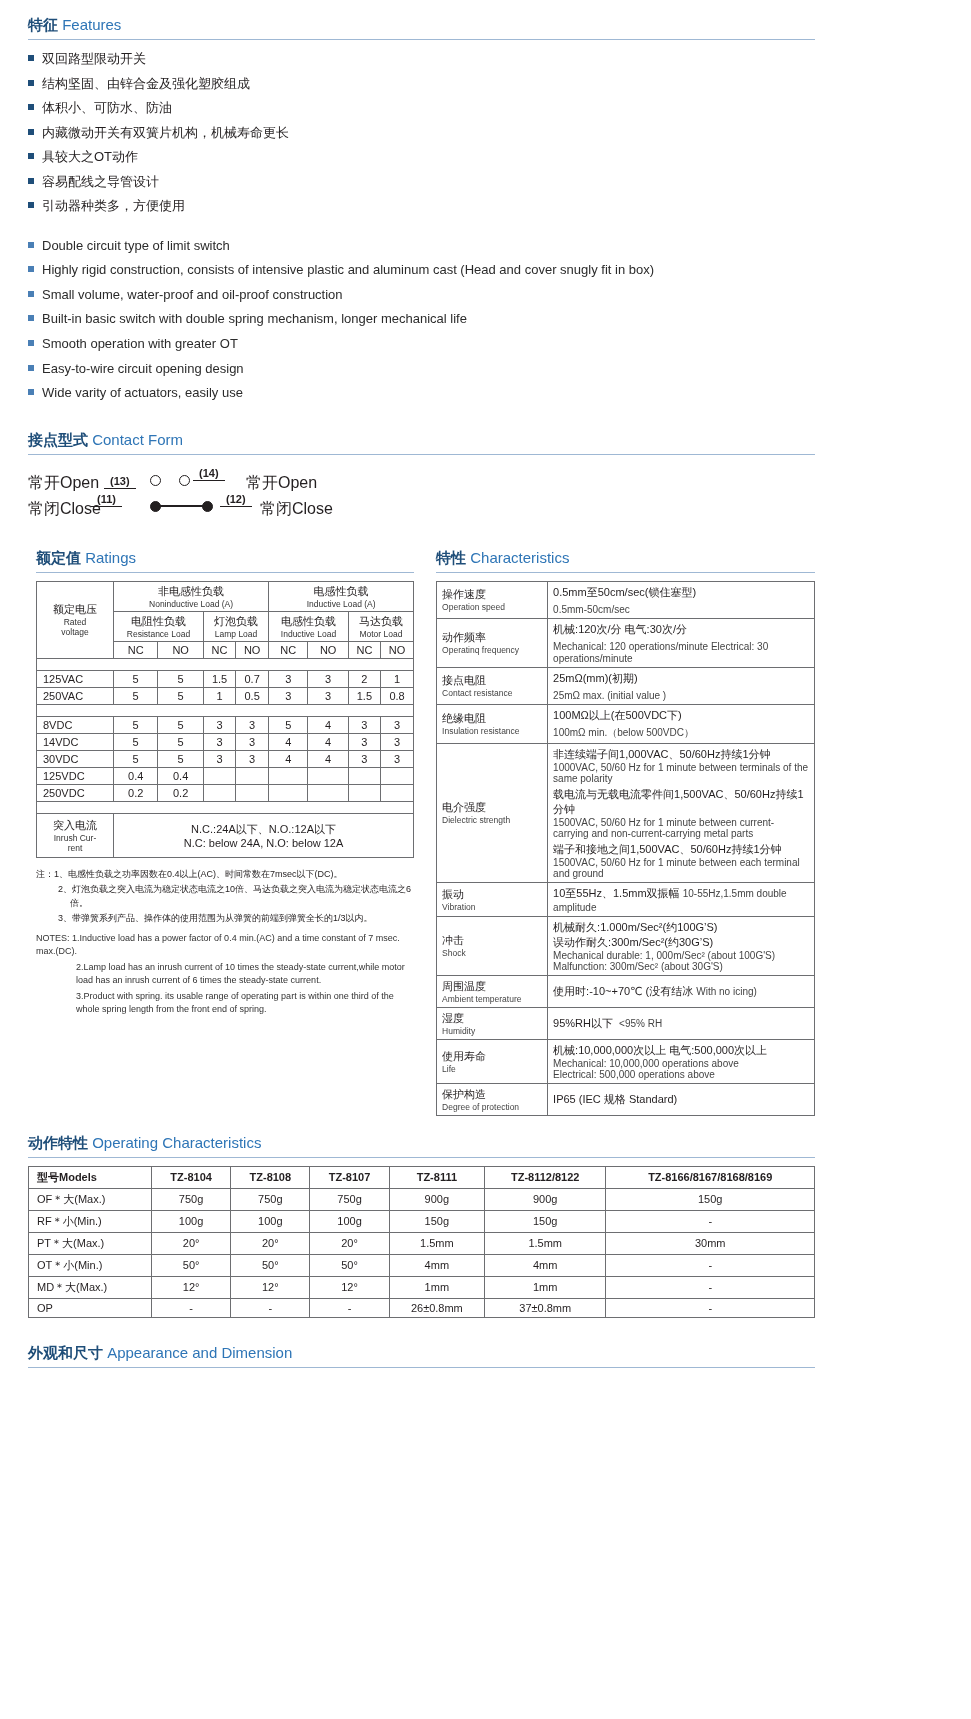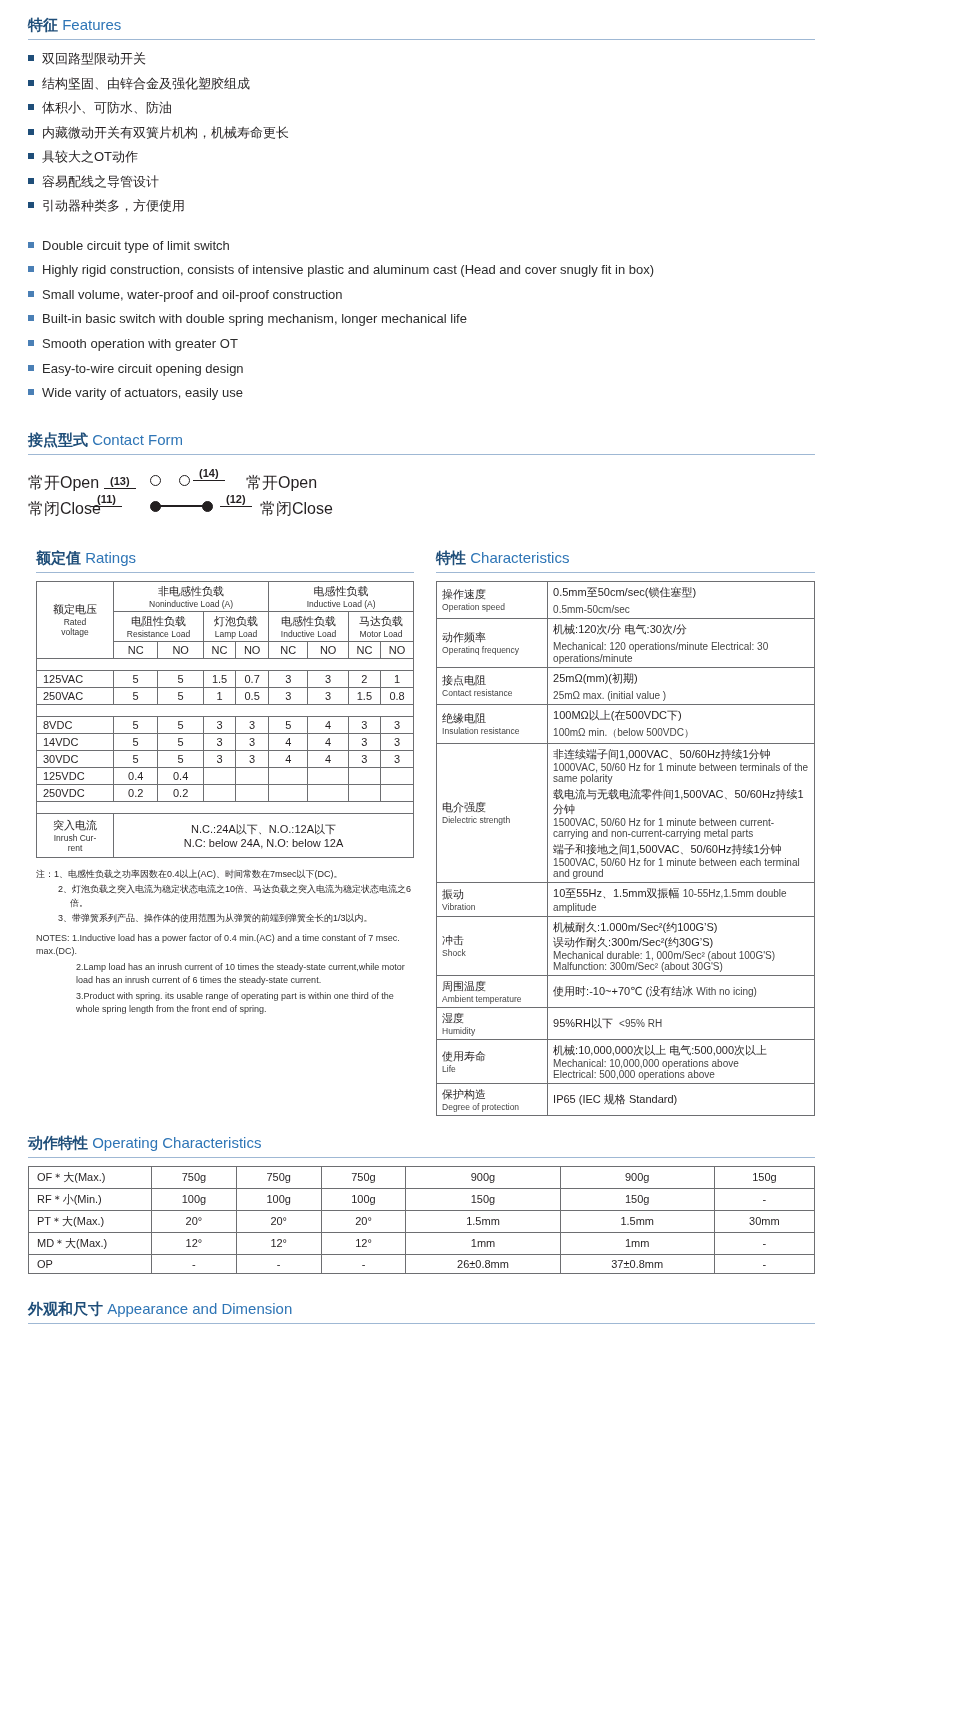--- a/index.html
+++ b/index.html
@@ -499,20 +499,29 @@
 
   <section class="opchar">
     <div class="sect-head">
       <span>动作特性</span>
       <span class="en">Operating Characteristics</span>
     </div>
     <div class="sect-rule"></div>
 
     <table class="op">
       <tbody>
+          <tr class="head">
+        <td class="first">型号Models</td>
+        <td>TZ-8104</td>
+        <td>TZ-8108</td>
+        <td>TZ-8107</td>
+        <td>TZ-8111</td>
+        <td>TZ-8112/8122</td>
+        <td>TZ-8166/8167/8168/8169</td>
+      </tr>
       <tr>
         <td class="first">OF＊大(Max.)</td>
         <td>750g</td>
         <td>750g</td>
         <td>750g</td>
         <td>900g</td>
         <td>900g</td>
         <td>150g</td>
       </tr>
       <tr>
@@ -527,20 +536,29 @@
       <tr>
         <td class="first">PT＊大(Max.)</td>
         <td>20°</td>
         <td>20°</td>
         <td>20°</td>
         <td>1.5mm</td>
         <td>1.5mm</td>
         <td>30mm</td>
       </tr>
       <tr>
+        <td class="first">OT＊小(Min.)</td>
+        <td>50°</td>
+        <td>50°</td>
+        <td>50°</td>
+        <td>4mm</td>
+        <td>4mm</td>
+        <td>-</td>
+      </tr>
+      <tr>
         <td class="first">MD＊大(Max.)</td>
         <td>12°</td>
         <td>12°</td>
         <td>12°</td>
         <td>1mm</td>
         <td>1mm</td>
         <td>-</td>
       </tr>
       <tr>
         <td class="first">OP</td>

